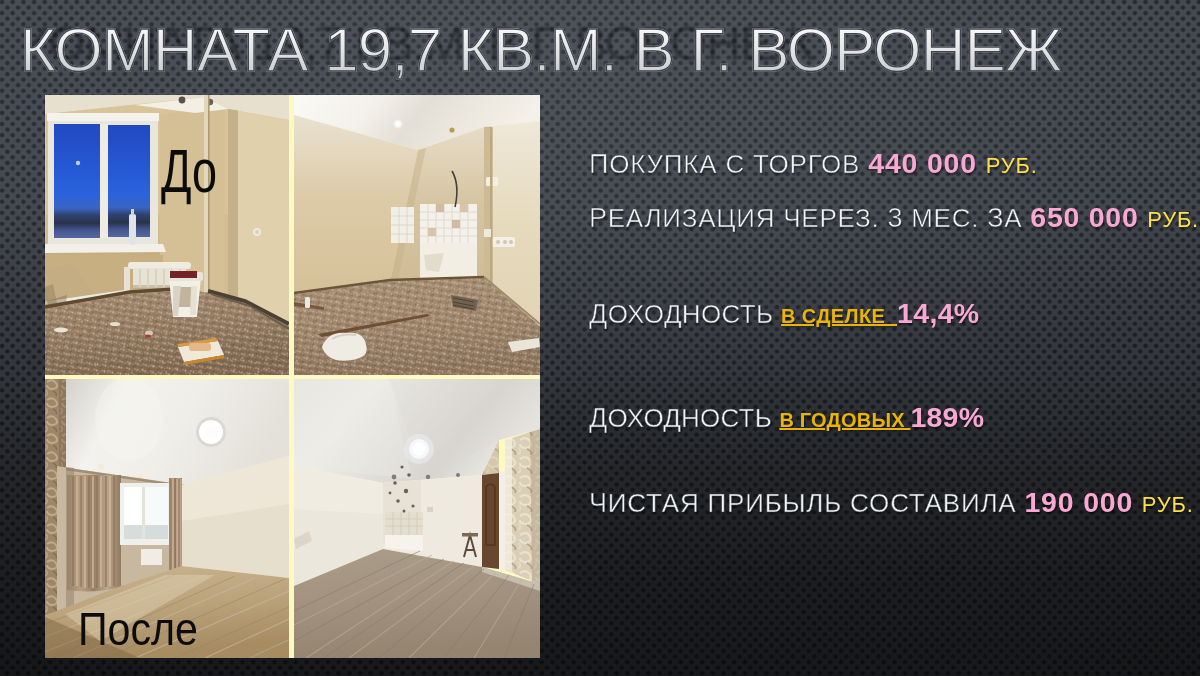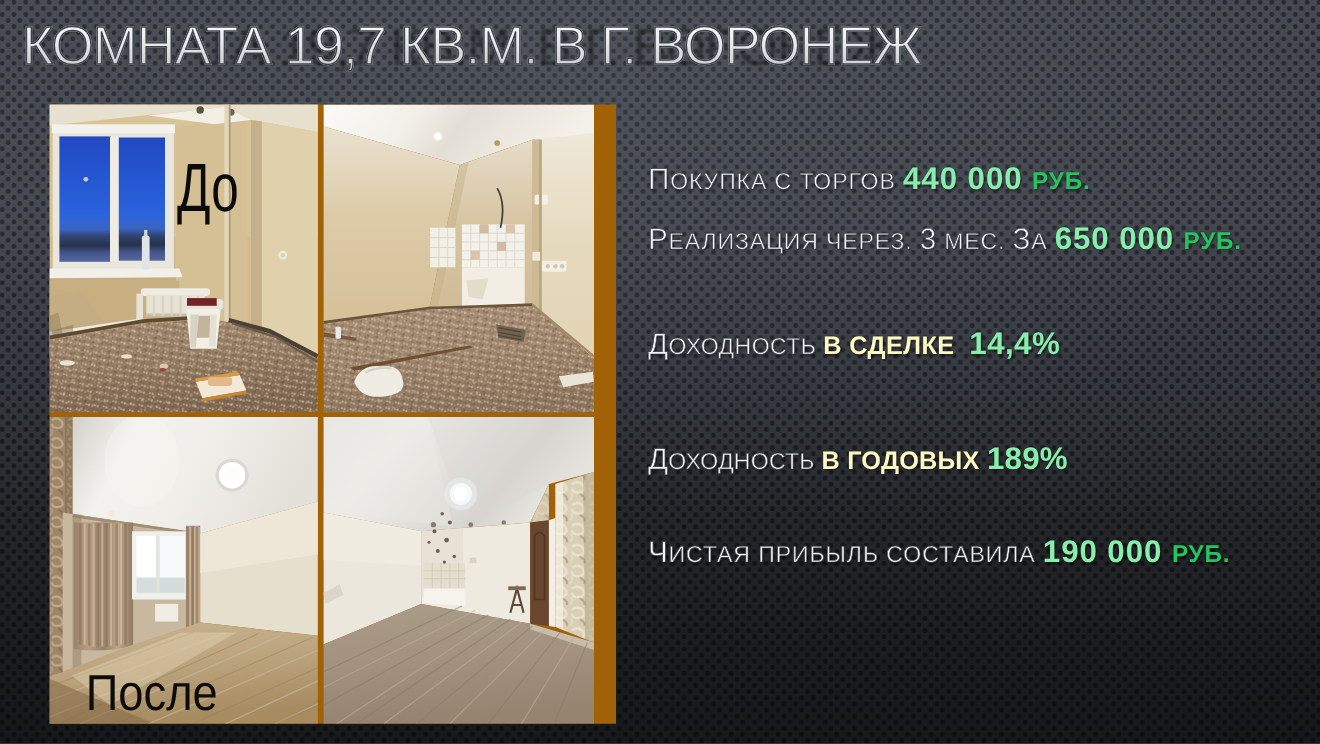--- a/index.html
+++ b/index.html
@@ -12,32 +12,32 @@
  radial-gradient(circle, #23262c 1.85px, rgba(35,38,44,0) 2.55px);
 background-size:10.7px 11.1px;
 background-position:2px 2px, 7.35px 7.55px;}
 
 #vig{position:absolute;left:0;top:0;width:1200px;height:676px;
 background:
  radial-gradient(ellipse 1100px 520px at 42% 8%, rgba(132,140,152,0.18) 0%, rgba(132,140,152,0.07) 48%, rgba(0,0,0,0) 72%),
  linear-gradient(180deg, rgba(0,0,0,0) 0%, rgba(0,0,0,0.03) 30%, rgba(0,0,0,0.25) 55%, rgba(0,0,0,0.46) 70%, rgba(0,0,0,0.58) 85%, rgba(0,0,0,0.66) 100%),
  radial-gradient(ellipse 1500px 1100px at 50% 20%, rgba(0,0,0,0) 55%, rgba(0,0,0,0.35) 100%);}
 
-#title{position:absolute;left:20px;top:14px;font-size:49px;letter-spacing:-0.85px;white-space:nowrap;
+#title{position:absolute;left:20px;top:14px;font-size:62px;letter-spacing:-0.85px;white-space:nowrap;
 background:linear-gradient(180deg,#fafafa 15%,#e8e9ea 45%,#c2c4c7 95%);
 -webkit-background-clip:text;background-clip:text;color:transparent;
 -webkit-text-stroke:1.4px #41464e;text-shadow:none;}
 #titleshadow{position:absolute;left:22px;top:16px;font-size:47.5px;letter-spacing:-0.85px;white-space:nowrap;color:rgba(0,0,0,0.35);filter:blur(1px);}
 
 .line{position:absolute;left:589px;white-space:nowrap;color:#f1f3f5;text-shadow:1px 1.5px 2px rgba(0,0,0,0.45);}
 .bc{font-size:27px;-webkit-text-stroke:0.6px #3a3f46;}
-.sc{font-size:21px;-webkit-text-stroke:0.5px #3a3f46;}
-.bn{font-size:28.5px;font-weight:bold;color:#86efac;} 
-.br{font-size:22px;font-weight:bold;color:#22c55e;}   
-.bb{font-size:23px;font-weight:bold;color:#fef9c3;}   
+.sc{font-size:26px;-webkit-text-stroke:0.5px #3a3f46;}
+.bn{font-size:28.5px;font-weight:bold;color:#f9a8d4;} 
+.br{font-size:22px;font-weight:normal;color:#fde047;}   
+.bb{font-size:20px;font-weight:bold;color:#eab308;text-decoration:underline;}   
 </style>
 </head>
 <body>
 
 <div id="bg"></div>
 
 <div id="vig"></div>
 
 <div id="titleshadow" aria-hidden="true">КОМНАТА 19,7 КВ.М. В Г. ВОРОНЕЖ</div>
 
@@ -46,21 +46,21 @@
 <div class="line" style="top:147px;letter-spacing:0.8px;"><span class="bc">П</span><span class="sc">ОКУПКА С ТОРГОВ </span><span class="bn">440 000 </span><span class="br">РУБ.</span></div>
 
 <div class="line" style="top:201px;letter-spacing:0.75px;text-align:center;"><span class="bc">Р</span><span class="sc">ЕАЛИЗАЦИЯ ЧЕРЕЗ. </span><span class="bc">3</span><span class="sc"> МЕС. </span><span class="bc">З</span><span class="sc">А </span><span class="bn">650 000 </span><span class="br">РУБ.</span></div>
 
 <div class="line" style="top:297px;letter-spacing:0.35px;"><span class="bc">Д</span><span class="sc">ОХОДНОСТЬ </span><span class="bb">В СДЕЛКЕ&nbsp; </span><span class="bn">14,4%</span></div>
 
 <div class="line" style="top:401px;letter-spacing:0.2px;text-align:right;"><span class="bc">Д</span><span class="sc">ОХОДНОСТЬ </span><span class="bb">В ГОДОВЫХ </span><span class="bn">189%</span></div>
 
 <div class="line" style="top:486px;letter-spacing:0.8px;"><span class="bc">Ч</span><span class="sc">ИСТАЯ ПРИБЫЛЬ СОСТАВИЛА </span><span class="bn">190 000 </span><span class="br">РУБ.</span></div>
 
-<div id="collage" style="position:absolute;left:45px;top:95px;width:495px;height:563px;background:#a16207;padding-left:20px;">
+<div id="collage" style="position:absolute;left:45px;top:95px;width:495px;height:563px;background:#fef9c3;">
     <div style="position:absolute;left:0;top:0;width:495px;height:563px;filter:blur(0.45px);">
 
 <svg style="position:absolute;left:0;top:0;" width="244" height="280" viewBox="0 0 244 280">
  <defs>
   <linearGradient id="skyTL" x1="0" y1="0" x2="0" y2="1">
    <stop offset="0" stop-color="#2149c2"></stop>
             <stop offset="0.4" stop-color="#2659d4"></stop>
             <stop offset="0.62" stop-color="#2b63dd"></stop>
             <stop offset="0.74" stop-color="#3a64c0"></stop>
             <stop offset="0.80" stop-color="#31426f"></stop>

